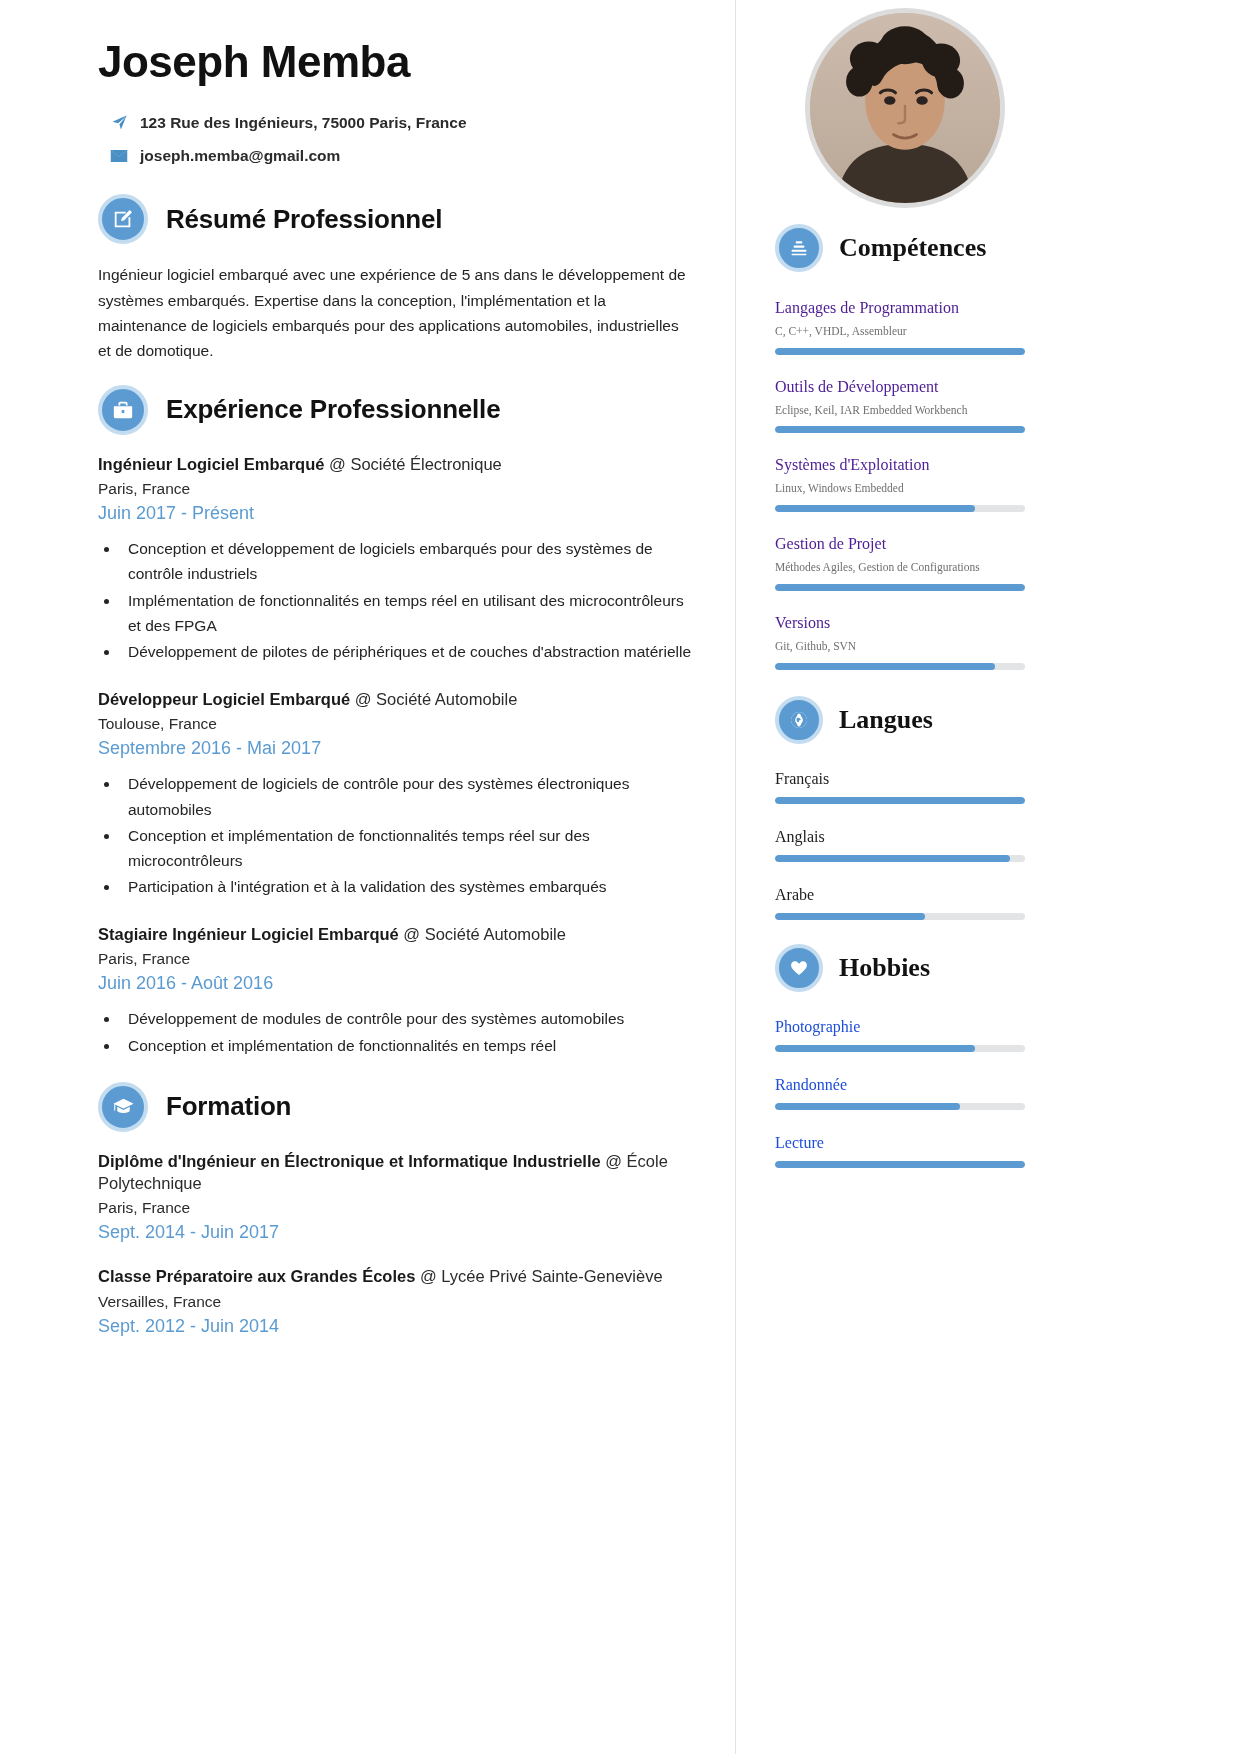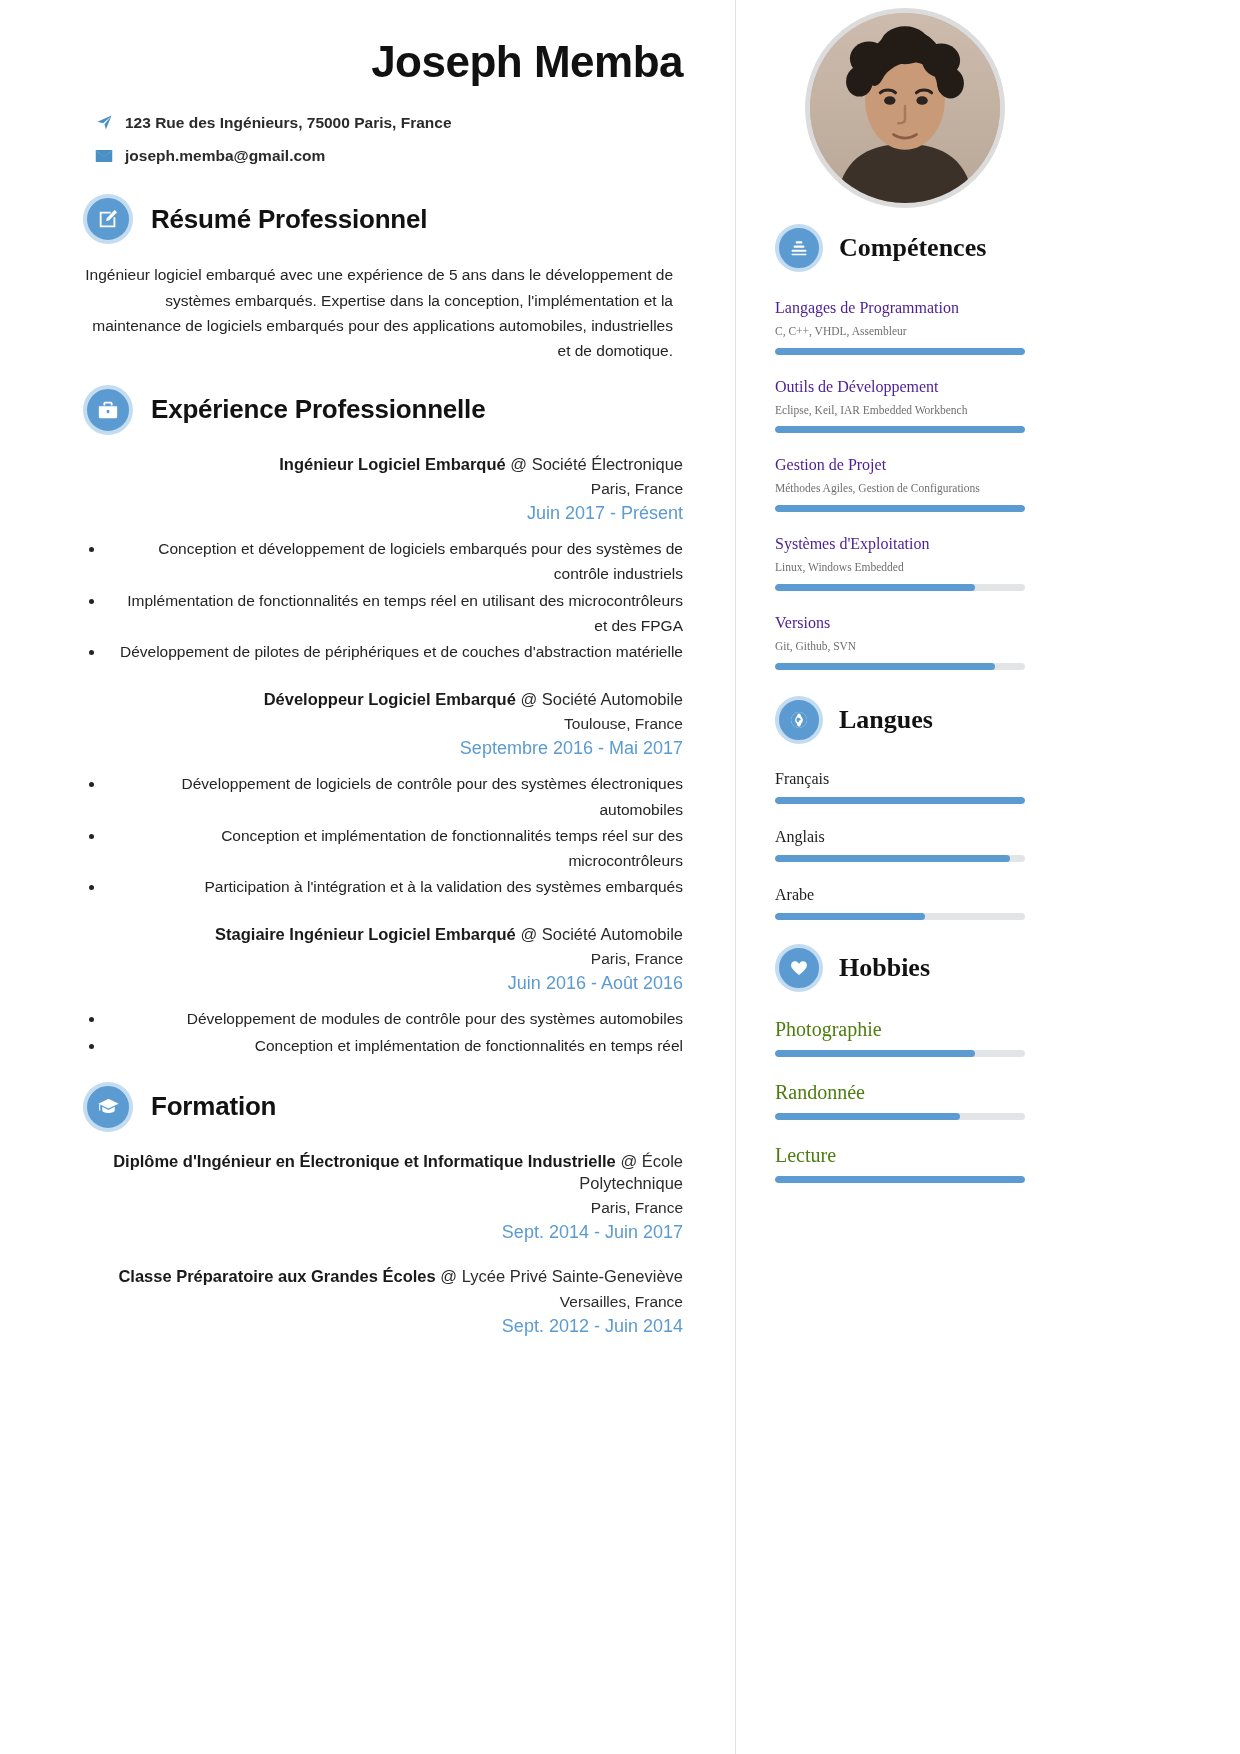--- a/index.html
+++ b/index.html
@@ -12,21 +12,21 @@
   }
   .page { position: relative; width: 1240px; height: 1754px; }
 
   
   .divider {
     position: absolute; left: 735px; top: 0; width: 1px; height: 1754px;
     background: #e3e3e3;
   }
 
   
-  .main { position: absolute; left: 83px; top: 0; width: 600px; text-align: right; }
+  .main { position: absolute; left: 98px; top: 0; width: 600px; }
 
   .name {
     font-size: 44px; font-weight: bold; letter-spacing: -0.5px;
     color: #111; margin-top: 38px; margin-bottom: 20px; line-height: 1.1;
   }
 
   .contact-list { margin-bottom: 6px; }
   .contact-row { display: flex; align-items: center; height: 33px; font-weight: bold; }
   .contact-ico {
     width: 42px; flex: 0 0 42px; display: flex; align-items: center;
@@ -94,21 +94,21 @@
   .skill-desc { font-size: 11.5px; color: #6f6f6f; margin-top: 5px; line-height: 1.3; }
   .bar {
     margin-top: 9px; height: 7px; border-radius: 4px; background: #e2e4e6;
     width: 250px; overflow: hidden;
   }
   .bar > i { display: block; height: 100%; border-radius: 4px; background: #5b9bd1; }
 
   .lang { margin-bottom: 24px; }
   .lang-name { font-size: 16px; color: #1d1d1d; }
   .hobby { margin-bottom: 24px; }
-  .hobby-name { font-size: 20px; color: #4d7c0f; }
+  .hobby-name { font-size: 16px; color: #1d4ed8; }
 
   .sp-lang { margin-top: 26px; }
   .sp-hobby { margin-top: 22px; }
 </style>
 </head>
 <body>
 
 <div class="page">
 
   <div class="divider"></div>
@@ -279,31 +279,31 @@
         </div>
     </div>
     <div class="skill">
       <div class="skill-name">Outils de Développement</div>
       <div class="skill-desc">Eclipse, Keil, IAR Embedded Workbench</div>
       <div class="bar">
           <i style="width:100%"></i>
         </div>
     </div>
     <div class="skill">
+      <div class="skill-name">Systèmes d'Exploitation</div>
+      <div class="skill-desc">Linux, Windows Embedded</div>
+      <div class="bar">
+          <i style="width:80%"></i>
+        </div>
+    </div>
+    <div class="skill">
       <div class="skill-name">Gestion de Projet</div>
       <div class="skill-desc">Méthodes Agiles, Gestion de Configurations</div>
       <div class="bar">
           <i style="width:100%"></i>
-        </div>
-    </div>
-    <div class="skill">
-      <div class="skill-name">Systèmes d'Exploitation</div>
-      <div class="skill-desc">Linux, Windows Embedded</div>
-      <div class="bar">
-          <i style="width:80%"></i>
         </div>
     </div>
     <div class="skill">
       <div class="skill-name">Versions</div>
       <div class="skill-desc">Git, Github, SVN</div>
       <div class="bar">
           <i style="width:88%"></i>
         </div>
     </div>
 

